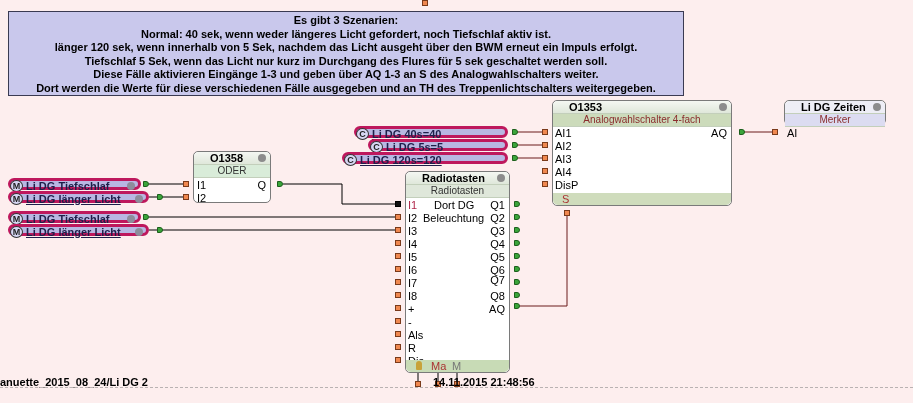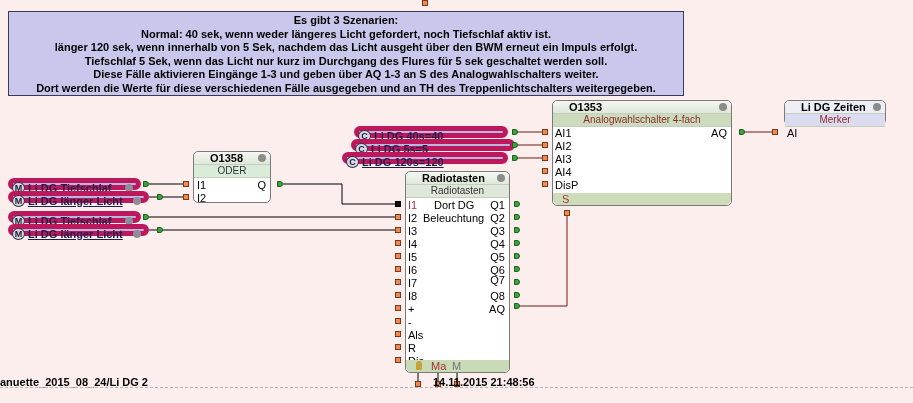--- a/index.html
+++ b/index.html
@@ -14,21 +14,21 @@
     position:absolute; left:8px; top:11px; width:676px; height:85px;
     background:#c9c8ec; border:1px solid #3a3a52; box-sizing:border-box;
     text-align:center; font-weight:bold; font-size:11px; line-height:13.6px;
     padding-top:2px;
   }
   .comment div { white-space:nowrap; }
   
   svg.wires { position:absolute; left:0; top:0; width:913px; height:403px; }
   
   .pill {
-    position:absolute; height:12px; border:5px solid #be185d; border-radius:7px;
+    position:absolute; height:12px; border:3px solid #be185d; border-radius:7px;
     background:#b8b7e2; box-sizing:border-box;
     font-weight:bold; font-size:11px; line-height:10px;
     color:#1e1e4a; white-space:nowrap;
   }
   .pill .badge {
     display:inline-block; width:11px; height:10px; border:1px solid #333;
     border-radius:50%; text-align:center; font-size:9px; line-height:10px;
     margin-left:-1px; margin-top:-1px; background:#d6d6f2; color:#222; vertical-align:top;
   }
   .pill .lbl { margin-left:3px; text-decoration:underline; text-decoration-color:#1e1e4a; }
@@ -104,21 +104,21 @@
   <polyline points="519,306 567,306 567,213" fill="none" stroke="#6b1a1a" stroke-width="1"></polyline>
 
   <line x1="418" y1="370" x2="418" y2="382" stroke="#000"></line>
   <line x1="438" y1="370" x2="438" y2="382" stroke="#000"></line>
   <line x1="457" y1="370" x2="457" y2="382" stroke="#000"></line>
 </svg>
 
 <div class="pill" style="left:354px;top:126px;width:154px;">
   <span class="badge">C</span><span class="lbl">Li DG 40s=40</span>
 </div>
-<div class="pill" style="left:351px;top:139px;width:164px;">
+<div class="pill" style="left:368px;top:139px;width:140px;">
   <span class="badge">C</span><span class="lbl">Li DG 5s=5</span>
 </div>
 <div class="pill" style="left:342px;top:152px;width:166px;">
   <span class="badge">C</span><span class="lbl">Li DG 120s=120</span>
 </div>
 <div class="pin pin-out" style="left:512px;top:129px;"></div>
 <div class="pin pin-out" style="left:512px;top:142px;"></div>
 <div class="pin pin-out" style="left:512px;top:155px;"></div>
 
 <div class="pill" style="left:8px;top:178px;width:133px;">

